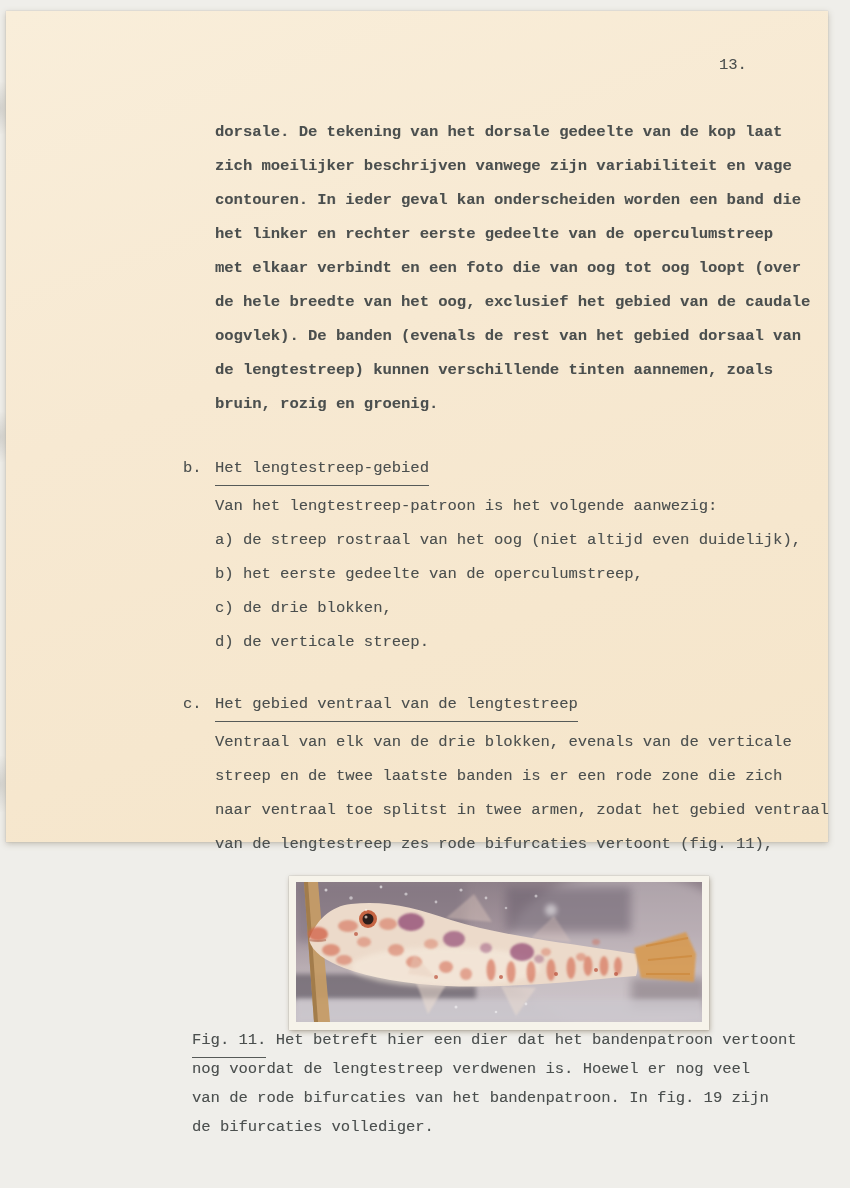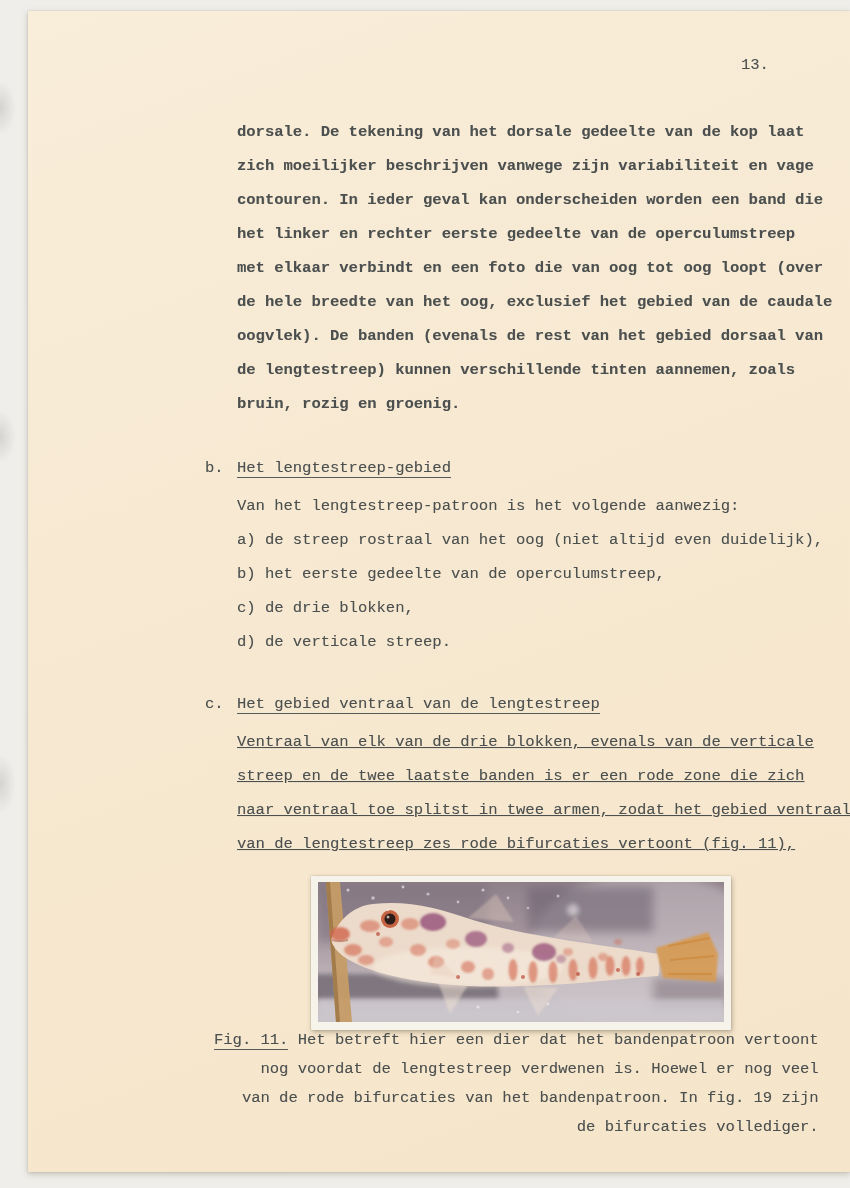--- a/index.html
+++ b/index.html
@@ -9,46 +9,46 @@
     font-family:"Liberation Mono","DejaVu Sans Mono",monospace;
     overflow:hidden;position:relative;
   }
   .scan{position:absolute;inset:0;}
   .smudge{position:absolute;left:0;width:15px;opacity:.65;
     background:radial-gradient(ellipse at left center,#c6c5c1 0%,rgba(198,197,193,0) 75%);}
   .smudge.s1{top:82px;height:52px;}
   .smudge.s2{top:412px;height:50px;}
   .smudge.s3{top:756px;height:56px;}
   .paper{
-    position:absolute;left:28px;top:11px;width:822px;height:1161px;
+    position:absolute;left:6px;top:11px;width:822px;height:831px;
     background:linear-gradient(160deg,#f9eeda 0%,#f7e9d2 40%,#f5e5ca 100%);
     box-shadow:0 2px 6px rgba(140,130,110,.45), 0 0 1px rgba(120,110,90,.4);
     color:#4b4f4e;
   }
   .tline{white-space:pre;font-size:15.5px;line-height:34px;
     text-shadow:.3px .3px 0 rgba(80,88,92,.28);}
   .pageno{position:absolute;left:713px;top:44px;font-size:15.5px;line-height:20px;
     text-shadow:.3px .3px 0 rgba(80,88,92,.28);}
   .para{position:absolute;left:209px;top:104px;font-weight:bold;}
   .secb{position:absolute;left:177px;top:440px;}
   .secc{position:absolute;left:177px;top:676px;}
   .headrow{white-space:pre;font-size:15.5px;line-height:34px;
     text-shadow:.3px .3px 0 rgba(80,88,92,.28);}
   .letter{display:inline-block;width:32px;}
-  .underl{border-bottom:1.4px solid #565a58;padding-bottom:0;}
+  .underl{border-bottom:1.4px solid #565a58;padding-bottom:8px;}
   .sec-body{margin-top:4px;}
   .photo{
     position:absolute;left:283px;top:865px;
     background:#f6f3ea;
     padding:6px 7px 8px 7px;
     box-shadow:1px 2px 5px rgba(110,95,70,.45), 0 0 1px rgba(100,90,70,.5);
   }
   .photo svg{display:block;}
   .caption{position:absolute;left:186px;top:1015px;}
-  .caption .tline{line-height:29px;text-align:right;}
+  .caption .tline{line-height:29px;}
 </style>
 </head>
 <body>
 
 <div class="scan">
   <div class="smudge s1"></div>
   <div class="smudge s2"></div>
   <div class="smudge s3"></div>
 
   <div class="paper">
@@ -73,21 +73,21 @@
         <div class="tline">Van het lengtestreep-patroon is het volgende aanwezig:</div>
         <div class="tline">a) de streep rostraal van het oog (niet altijd even duidelijk),</div>
         <div class="tline">b) het eerste gedeelte van de operculumstreep,</div>
         <div class="tline">c) de drie blokken,</div>
         <div class="tline">d) de verticale streep.</div>
       </div>
     </div>
 
     <div class="secc">
       <div class="headrow"><span class="letter">c.</span><span class="underl">Het gebied ventraal van de lengtestreep</span></div>
-      <div class="sec-body" style="margin-left:32px;text-decoration:underline;">
+      <div class="sec-body" style="margin-left:32px;">
         <div class="tline">Ventraal van elk van de drie blokken, evenals van de verticale</div>
         <div class="tline">streep en de twee laatste banden is er een rode zone die zich</div>
         <div class="tline">naar ventraal toe splitst in twee armen, zodat het gebied ventraal</div>
         <div class="tline">van de lengtestreep zes rode bifurcaties vertoont (fig. 11),</div>
       </div>
     </div>
 
     <div class="photo">
       <svg width="406" height="140" viewBox="0 0 406 140">
         <defs>

